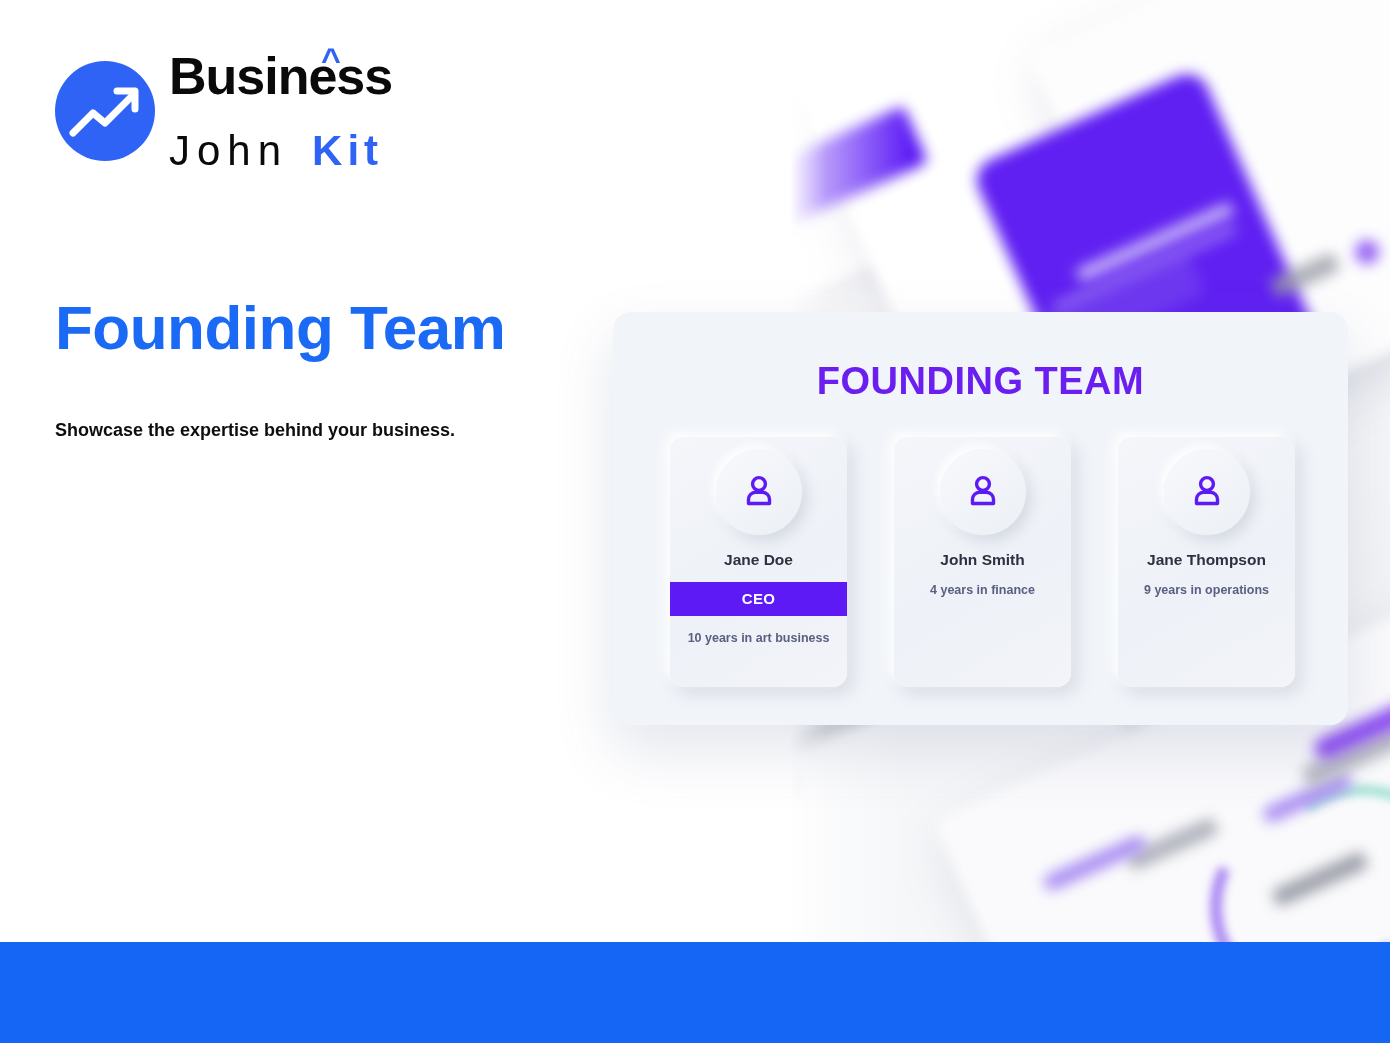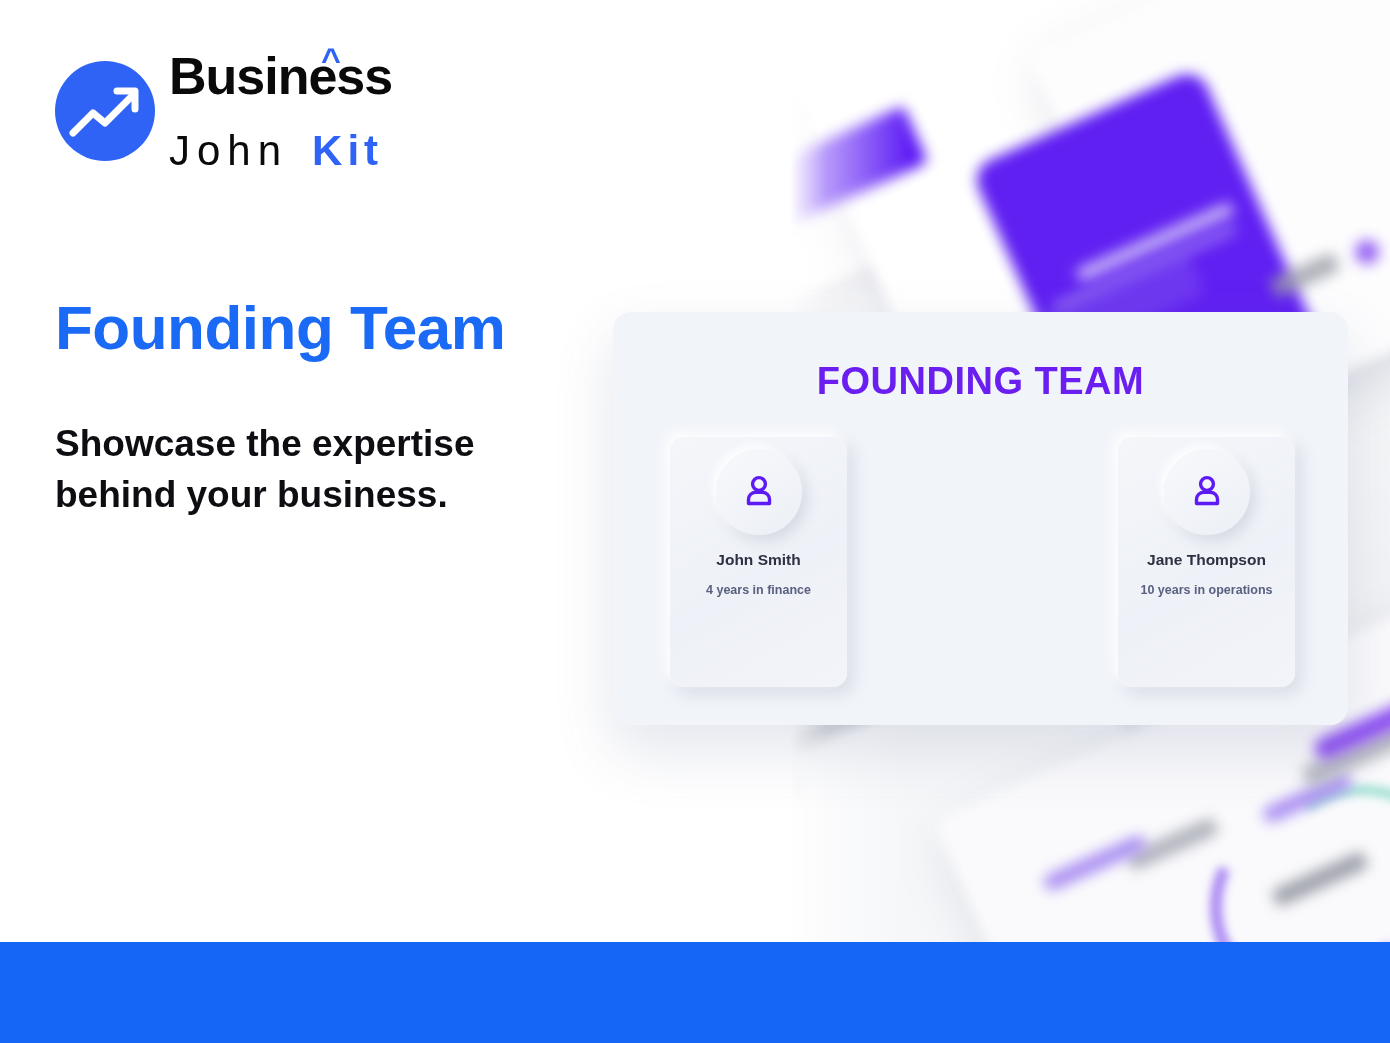--- a/index.html
+++ b/index.html
@@ -166,21 +166,21 @@
     margin: 0;
   }
 
   .body-copy {
     position: absolute;
     left: 55px; top: 418px;
     width: 510px;
   }
   .body-copy p {
     margin: 0 0 38px 0;
-    font-size: 37px;
+    font-size: 18px;
     line-height: 1.39;
     font-weight: bold;
     color: #0d0d12;
   }
   .body-copy p:last-child { margin-bottom: 0; }
 
   
   .preview-panel {
     position: absolute;
     left: 613px; top: 312px;
@@ -333,41 +333,52 @@
     <div class="body-copy">
       <p>Showcase the expertise behind your business.</p>
     </div>
   </div>
 
   <div class="preview-panel">
     <h2 class="preview-title">FOUNDING TEAM</h2>
 
     <div class="member-row">
 
-
       <div class="member-card">
         <div class="avatar-ring">
           <svg width="40" height="40" viewBox="0 0 40 40" aria-hidden="true">
             <circle cx="20" cy="12" r="6.4" fill="none" stroke="#5e1af5" stroke-width="3.4"></circle>
             <path d="M9.5 31.5 v-4.2 a7 7 0 0 1 7-7 h7 a7 7 0 0 1 7 7 v4.2 z" fill="none" stroke="#5e1af5" stroke-width="3.4" stroke-linejoin="round"></path>
           </svg>
         </div>
-        <div class="member-name">John Smith</div>
-        <div class="member-exp">4 years in finance</div>
+        <div class="member-name">Jane Doe</div>
+        <div class="role-badge">CEO</div>
+        <div class="member-exp">10 years in art business</div>
       </div>
 
       <div class="member-card">
         <div class="avatar-ring">
           <svg width="40" height="40" viewBox="0 0 40 40" aria-hidden="true">
             <circle cx="20" cy="12" r="6.4" fill="none" stroke="#5e1af5" stroke-width="3.4"></circle>
             <path d="M9.5 31.5 v-4.2 a7 7 0 0 1 7-7 h7 a7 7 0 0 1 7 7 v4.2 z" fill="none" stroke="#5e1af5" stroke-width="3.4" stroke-linejoin="round"></path>
           </svg>
         </div>
+        <div class="member-name">John Smith</div>
+        <div class="member-exp">4 years in finance</div>
+      </div>
+
+      <div class="member-card">
+        <div class="avatar-ring">
+          <svg width="40" height="40" viewBox="0 0 40 40" aria-hidden="true">
+            <circle cx="20" cy="12" r="6.4" fill="none" stroke="#5e1af5" stroke-width="3.4"></circle>
+            <path d="M9.5 31.5 v-4.2 a7 7 0 0 1 7-7 h7 a7 7 0 0 1 7 7 v4.2 z" fill="none" stroke="#5e1af5" stroke-width="3.4" stroke-linejoin="round"></path>
+          </svg>
+        </div>
         <div class="member-name">Jane Thompson</div>
-        <div class="member-exp">10 years in operations</div>
+        <div class="member-exp">9 years in operations</div>
       </div>
 
     </div>
   </div>
 
   <div class="bottom-bar"></div>
 
 </div>
 
 </body></html>

